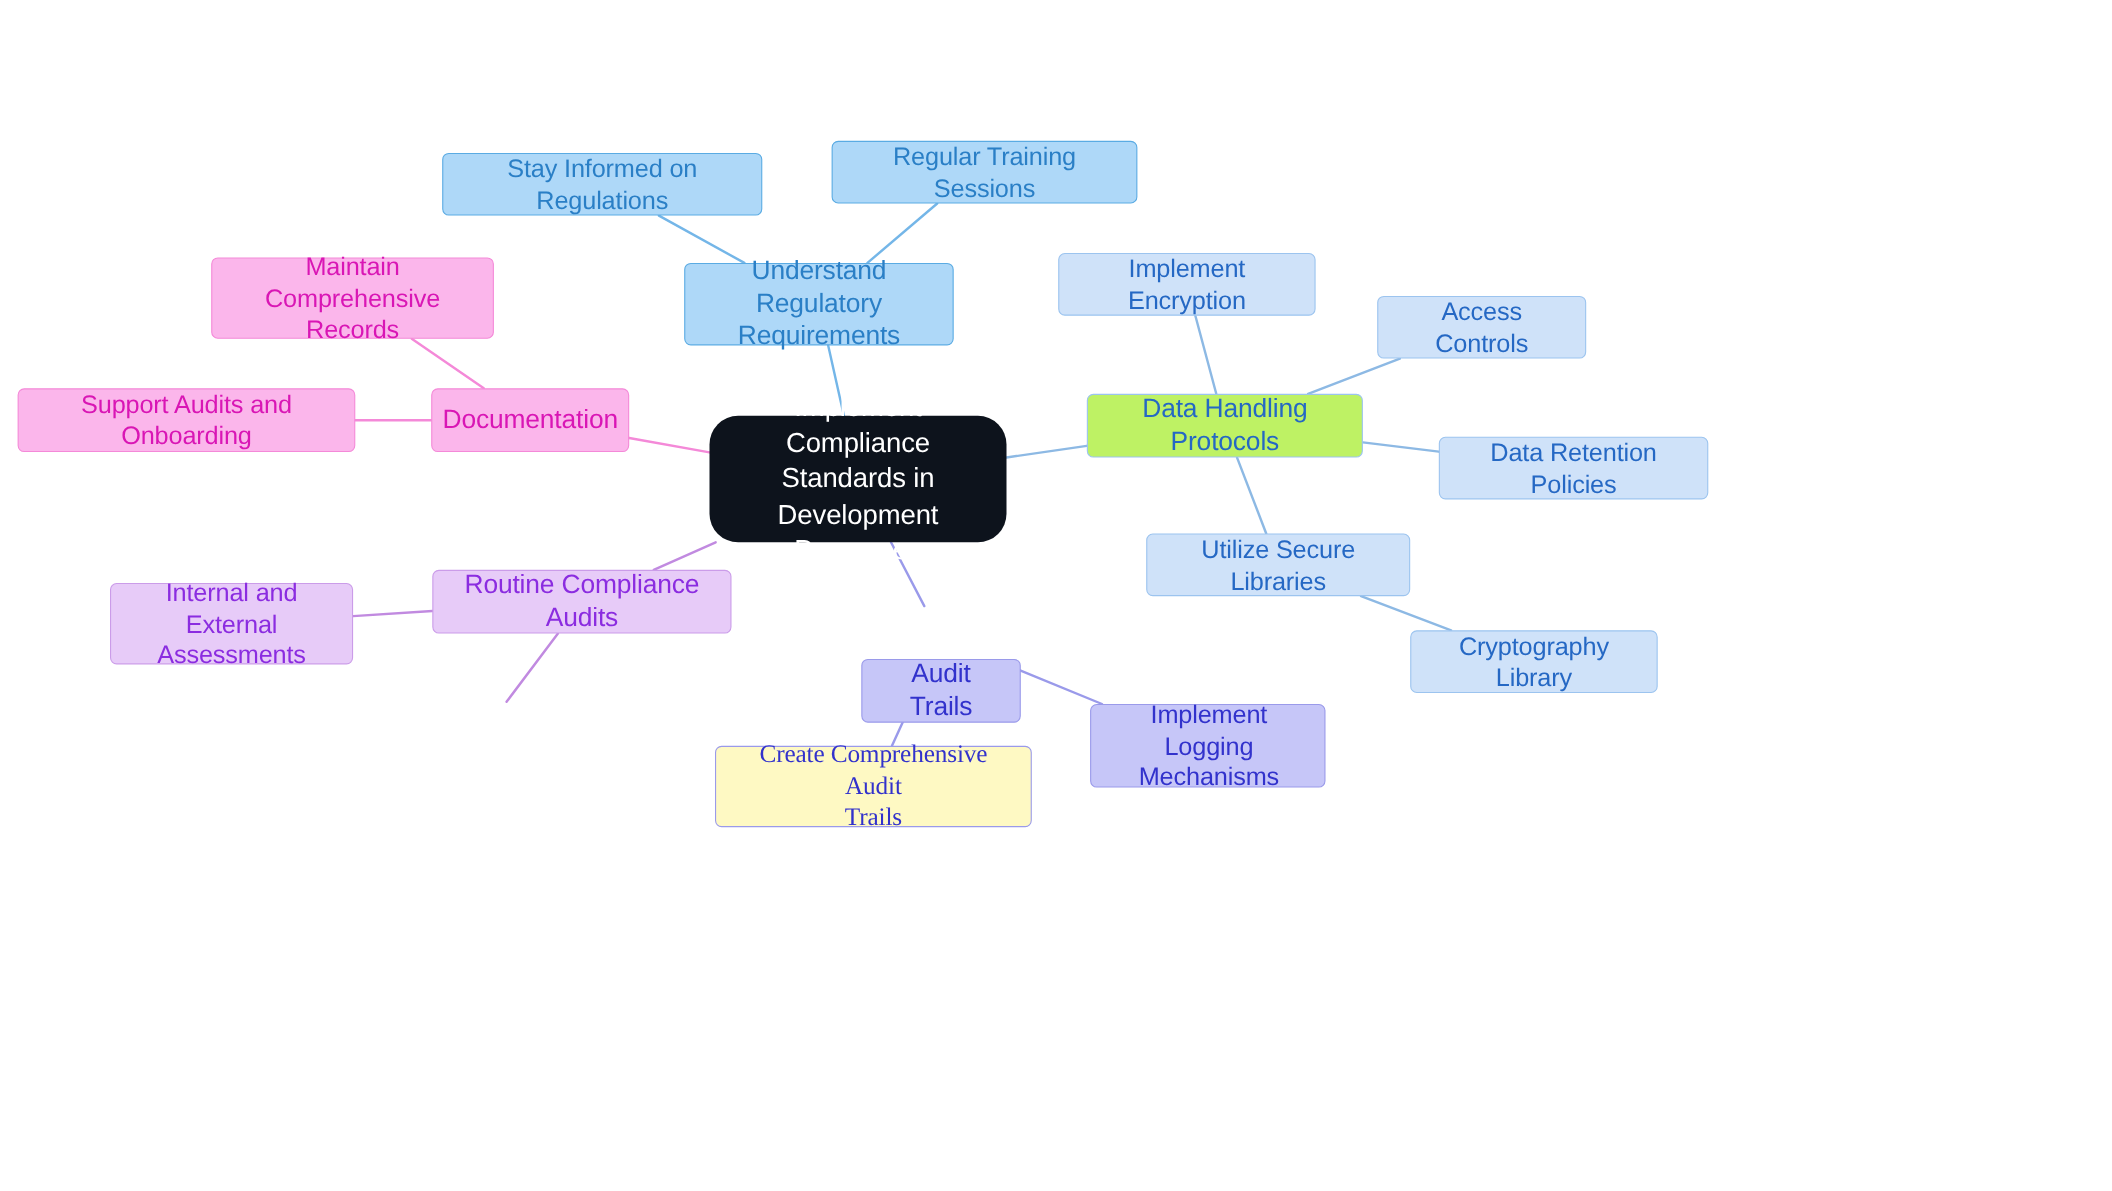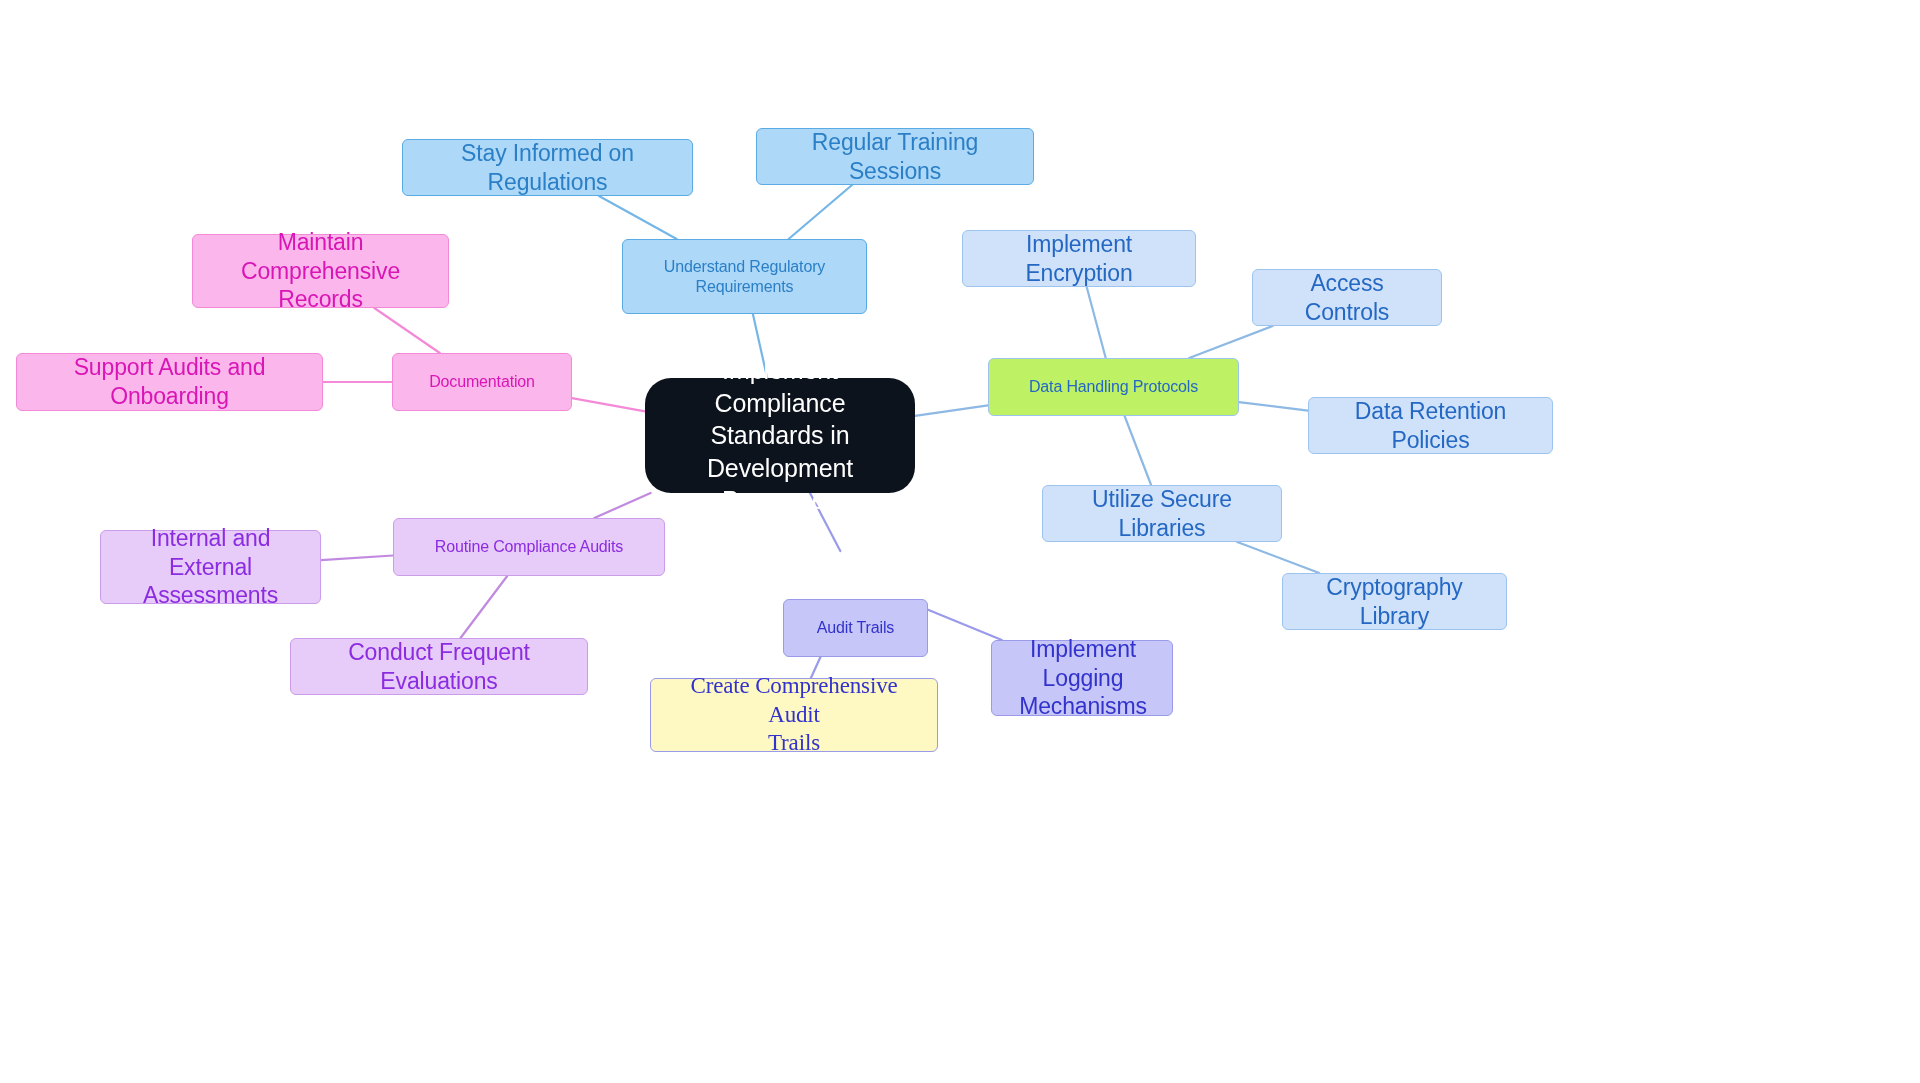--- a/index.html
+++ b/index.html
@@ -52,21 +52,21 @@
   }
   .node.root {
     border-radius: 26px;
     border-width: 0;
     color: #ffffff;
     background: #0d131c;
     font-size: 25px;
     letter-spacing: -0.1px;
     line-height: 1.3;
   }
-  .node.lvl1 { font-size: 16px; border-width: 1.6px; }
+  .node.lvl1 { font-size: 24px; border-width: 1.6px; }
   .node.lvl2 { font-size: 23px; border-width: 1.4px; }
 </style>
 </head>
 <body>
 
 <div id="mindmap-canvas" style="background: rgb(255, 255, 255);">
   <svg id="edge-layer" viewBox="0 0 1920 1083" width="1920" height="1083" xmlns="http://www.w3.org/2000/svg">
       <line x1="767.2" y1="378.0" x2="752.9" y2="314.0" stroke="#74b6e8" stroke-width="2.2" stroke-linecap="round"></line>
       <line x1="676.7" y1="239.0" x2="599.0" y2="196.0" stroke="#74b6e8" stroke-width="2.2" stroke-linecap="round"></line>
       <line x1="788.6" y1="239.0" x2="852.0" y2="185.0" stroke="#74b6e8" stroke-width="2.2" stroke-linecap="round"></line>
@@ -98,20 +98,19 @@
       <div class="node lvl2" style="left: 1308px; top: 397px; width: 245px; height: 57px; background: rgb(207, 226, 249); border-color: rgb(156, 196, 239); color: rgb(37, 104, 196);"><span>Data Retention Policies</span></div>
       <div class="node lvl2" style="left: 1042px; top: 485px; width: 240px; height: 57px; background: rgb(207, 226, 249); border-color: rgb(156, 196, 239); color: rgb(37, 104, 196);"><span>Utilize Secure Libraries</span></div>
       <div class="node lvl2" style="left: 1282px; top: 573px; width: 225px; height: 57px; background: rgb(207, 226, 249); border-color: rgb(156, 196, 239); color: rgb(37, 104, 196);"><span>Cryptography Library</span></div>
       <div class="node lvl1" style="left: 392px; top: 353px; width: 180px; height: 58px; background: rgb(251, 182, 235); border-color: rgb(244, 137, 216); color: rgb(217, 22, 181);"><span>Documentation</span></div>
       <div class="node lvl2" style="left: 192px; top: 234px; width: 257px; height: 74px; background: rgb(251, 182, 235); border-color: rgb(244, 137, 216); color: rgb(217, 22, 181);"><span>Maintain Comprehensive
 Records</span></div>
       <div class="node lvl2" style="left: 16px; top: 353px; width: 307px; height: 58px; background: rgb(251, 182, 235); border-color: rgb(244, 137, 216); color: rgb(217, 22, 181);"><span>Support Audits and Onboarding</span></div>
       <div class="node lvl1" style="left: 393px; top: 518px; width: 272px; height: 58px; background: rgb(231, 203, 248); border-color: rgb(203, 156, 233); color: rgb(139, 44, 224);"><span>Routine Compliance Audits</span></div>
       <div class="node lvl2" style="left: 100px; top: 530px; width: 221px; height: 74px; background: rgb(231, 203, 248); border-color: rgb(203, 156, 233); color: rgb(139, 44, 224);"><span>Internal and External
 Assessments</span></div>
-      <div class="node lvl2" style="left: 290px; top: 638px; width: 298px; height: 57px; background: rgb(231, 203, 248); border-color: rgb(203, 156, 233); color: rgb(139, 44, 224);"><span>Conduct Frequent Evaluations</span></div>
       <div class="node lvl1" style="left: 783px; top: 551px; width: 145px; height: 58px; background: rgb(198, 198, 248); border-color: rgb(154, 154, 234); color: rgb(50, 50, 204); margin-top: 48px;"><span>Audit Trails</span></div>
       <div class="node lvl2" style="left: 650px; top: 678px; width: 288px; height: 74px; background: #fef9c3; border-color: rgb(154, 154, 234); color: rgb(50, 50, 204); font-family: Liberation Serif, serif;"><span>Create Comprehensive Audit
 Trails</span></div>
-      <div class="node lvl2" style="left: 991px; top: 640px; width: 182px; height: 76px; background: rgb(198, 198, 248); border-color: rgb(154, 154, 234); color: rgb(50, 50, 204); padding-left: 16px;"><span>Implement Logging
+      <div class="node lvl2" style="left: 991px; top: 640px; width: 214px; height: 76px; background: rgb(198, 198, 248); border-color: rgb(154, 154, 234); color: rgb(50, 50, 204); padding-left: 16px;"><span>Implement Logging
 Mechanisms</span></div>
     </div>
 </div>
 
 </body></html>

